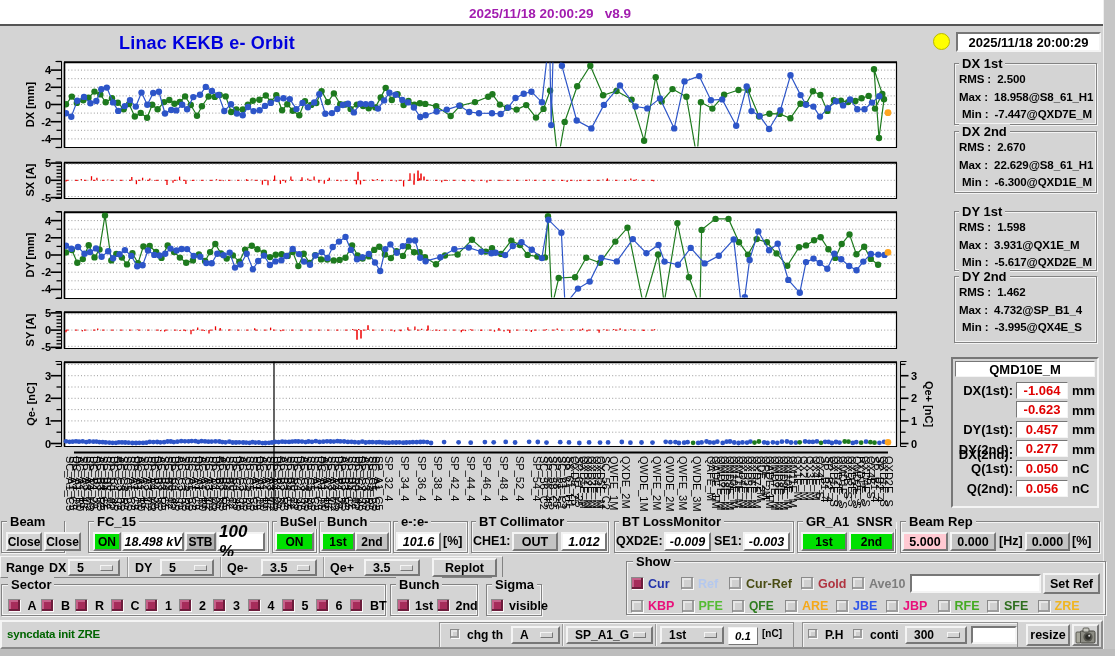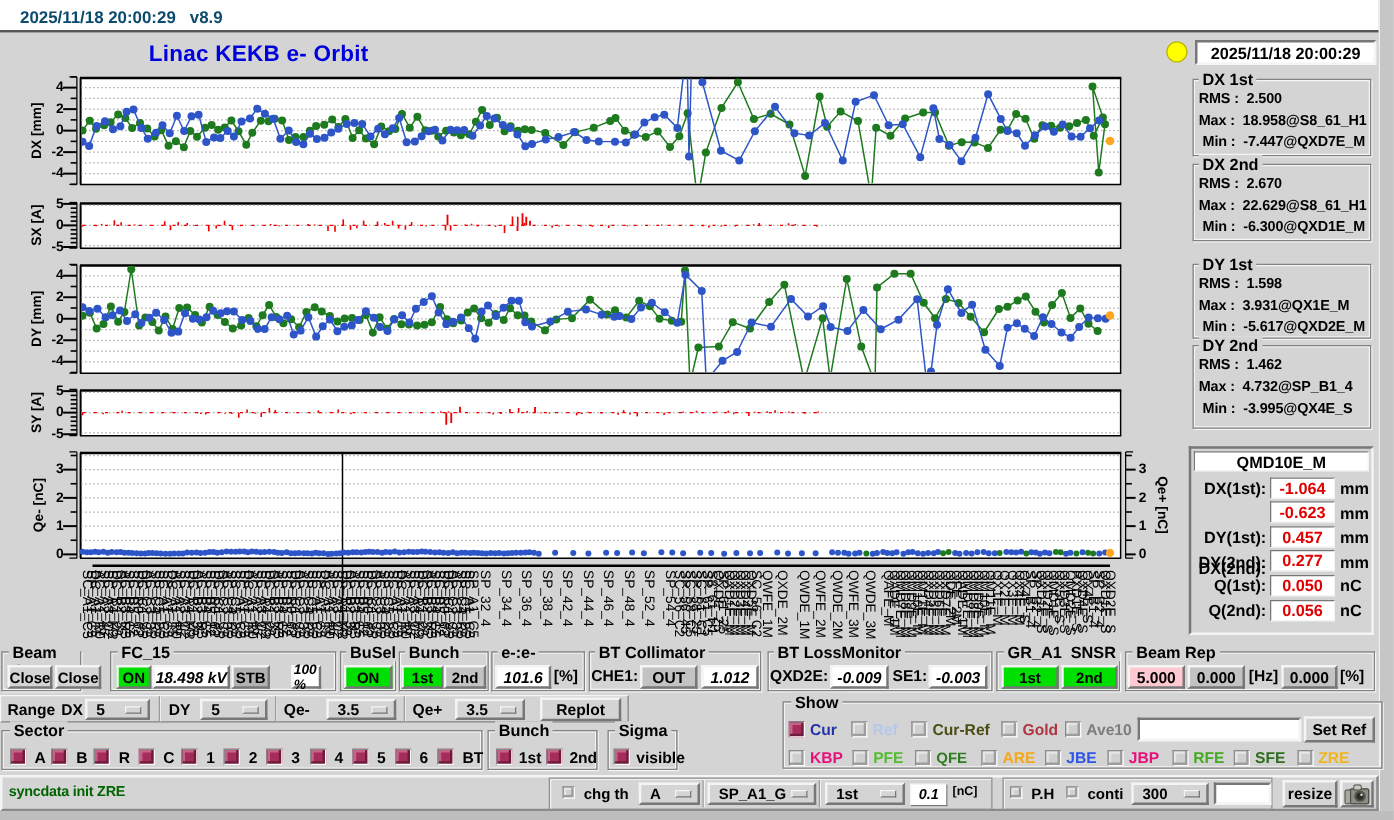--- a/index.html
+++ b/index.html
@@ -14,21 +14,21 @@
 .gry{background:#c3c3c3;}
 .dgry{background:#b2b2b2;}
 .pnk{background:#ffc9d2;}
 .cb{position:absolute;background:#d0d0d0;border-top:1px solid #8a8a8a;border-left:1px solid #8a8a8a;border-bottom:1px solid #fbfbfb;border-right:1px solid #fbfbfb;box-shadow:inset -2px -2px 0 #9d9d9d,inset 2px 2px 0 #e6e6e6;}
 .cb.on{background:#a62c5a;box-shadow:inset -2px -2px 0 #6d1d3c,inset 2px 2px 0 #c4628a;}
 .mb{justify-content:flex-start;padding-left:7px;}
 .mind{position:absolute;right:5px;top:50%;margin-top:-3px;width:13px;height:6px;background:#d4d4d4;border-top:1px solid #f4f4f4;border-left:1px solid #f4f4f4;border-bottom:1px solid #777;border-right:1px solid #777;}
 .sep{position:absolute;width:2px;background:#9a9a9a;border-right:1px solid #f2f2f2;}
 </style></head><body>
 <div class="abs" style="left:0;top:0;width:1103px;height:26px;background:#fff;border-bottom:2px solid #555"></div>
-<div class="tl" style="left:16px;top:6px;color:#0c4a6e;font-size:13.5px;width:1100px;text-align:left;">2025/11/18 20:00:29&nbsp;&nbsp;&nbsp;v8.9</div>
+<div class="tl" style="left:0px;top:6px;color:#a21caf;font-size:13.5px;width:1100px;text-align:center;">2025/11/18 20:00:29&nbsp;&nbsp;&nbsp;v8.9</div>
 <div class="abs" style="left:1103px;top:0;width:12px;height:656px;background:#c6c6c6;border-left:1px solid #efefef"></div>
 <div class="tl" style="left:119px;top:33px;color:#0000dd;font-size:18px;letter-spacing:0.2px;">Linac KEKB e- Orbit</div>
 <div class="abs" style="left:933px;top:33px;width:17px;height:17px;border-radius:50%;background:#ffff00;border:1px solid #b9b900"></div>
 <div class="sk" style="left:956px;top:32px;width:145px;height:20px;font-size:13px">2025/11/18 20:00:29</div>
 <svg class="abs" style="left:0;top:0" width="1115" height="656">
     <defs>
       <clipPath id="cpDX">
         <rect x="65" y="62.5" width="831" height="84"></rect>
       </clipPath>
       <clipPath id="cpDY">
@@ -1172,21 +1172,21 @@
     <span class="gbl" style="left:5px">Beam Gate</span>
   </div>
 <div class="rb" style="left:6px;top:532px;width:36px;height:19px;font-size:12px">Close</div>
 <div class="rb" style="left:44px;top:532px;width:37px;height:19px;font-size:12px">Close</div>
 <div class="gb" style="left:88px;top:521px;width:181px;height:32px">
     <span class="gbl" style="left:5px">FC_15</span>
   </div>
 <div class="rb grn" style="left:93px;top:532px;width:28px;height:19px;font-size:12px">ON</div>
 <div class="vr" style="left:122px;top:532px;width:62px;height:19px;font-size:12.5px">18.498 kV</div>
 <div class="rb dgry" style="left:185px;top:532px;width:31px;height:19px;font-size:12px">STB</div>
-<div class="vr" style="left:233px;top:532px;width:24px;height:19px;font-size:11px">100 %</div>
+<div class="vr" style="left:217px;top:532px;width:48px;height:19px;font-size:17px">100 %</div>
 <div class="gb" style="left:272px;top:521px;width:45px;height:32px">
     <span class="gbl" style="left:4px">BuSel</span>
   </div>
 <div class="rb grn" style="left:275px;top:532px;width:39px;height:19px;font-size:12px">ON</div>
 <div class="gb" style="left:319px;top:521px;width:72px;height:32px">
     <span class="gbl" style="left:4px">Bunch</span>
   </div>
 <div class="rb grn" style="left:321px;top:532px;width:34px;height:19px;font-size:12px">1st</div>
 <div class="rb gry" style="left:355px;top:532px;width:34px;height:19px;font-size:12px">2nd</div>
 <div class="gb" style="left:393px;top:521px;width:75px;height:32px">

